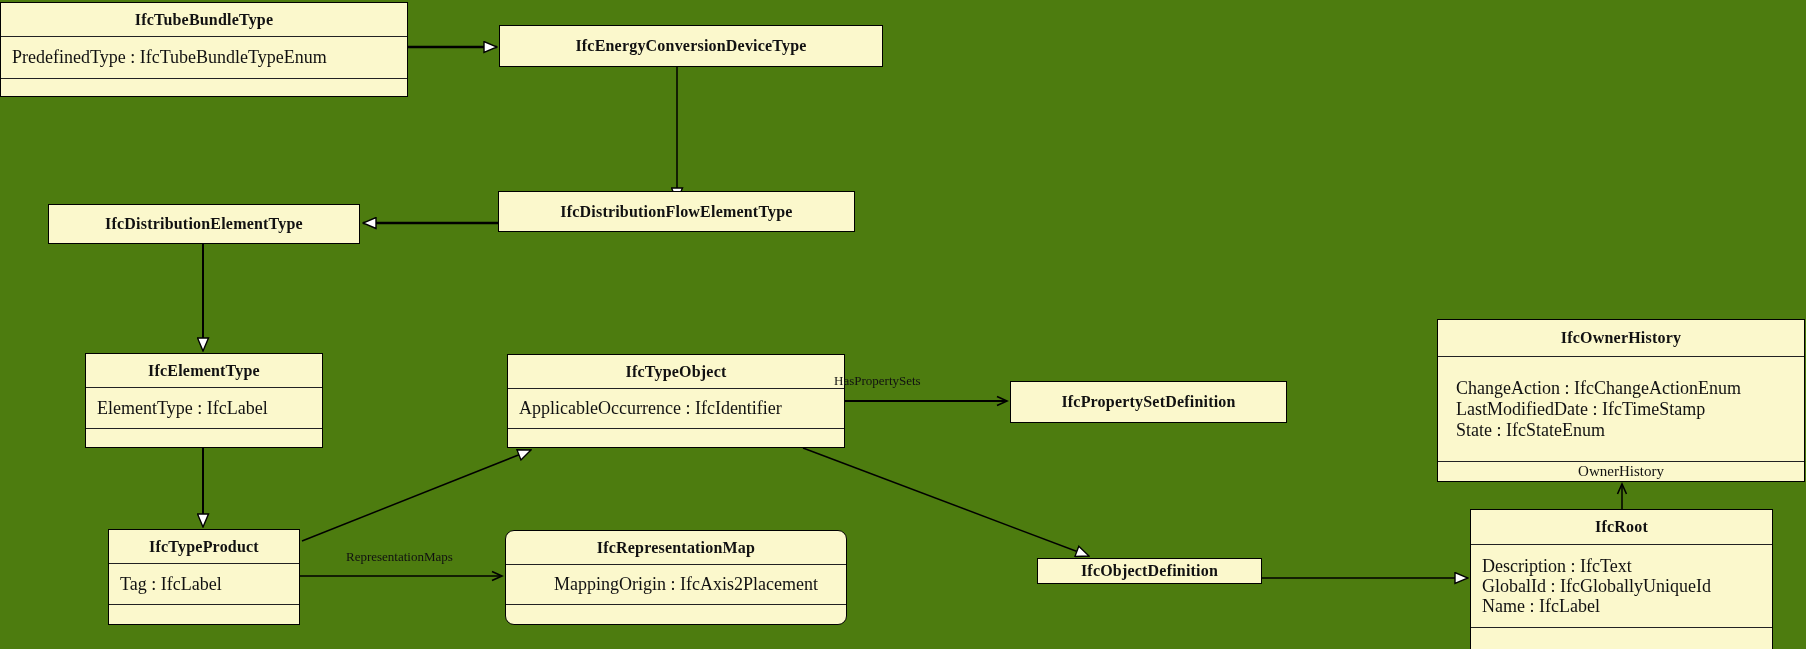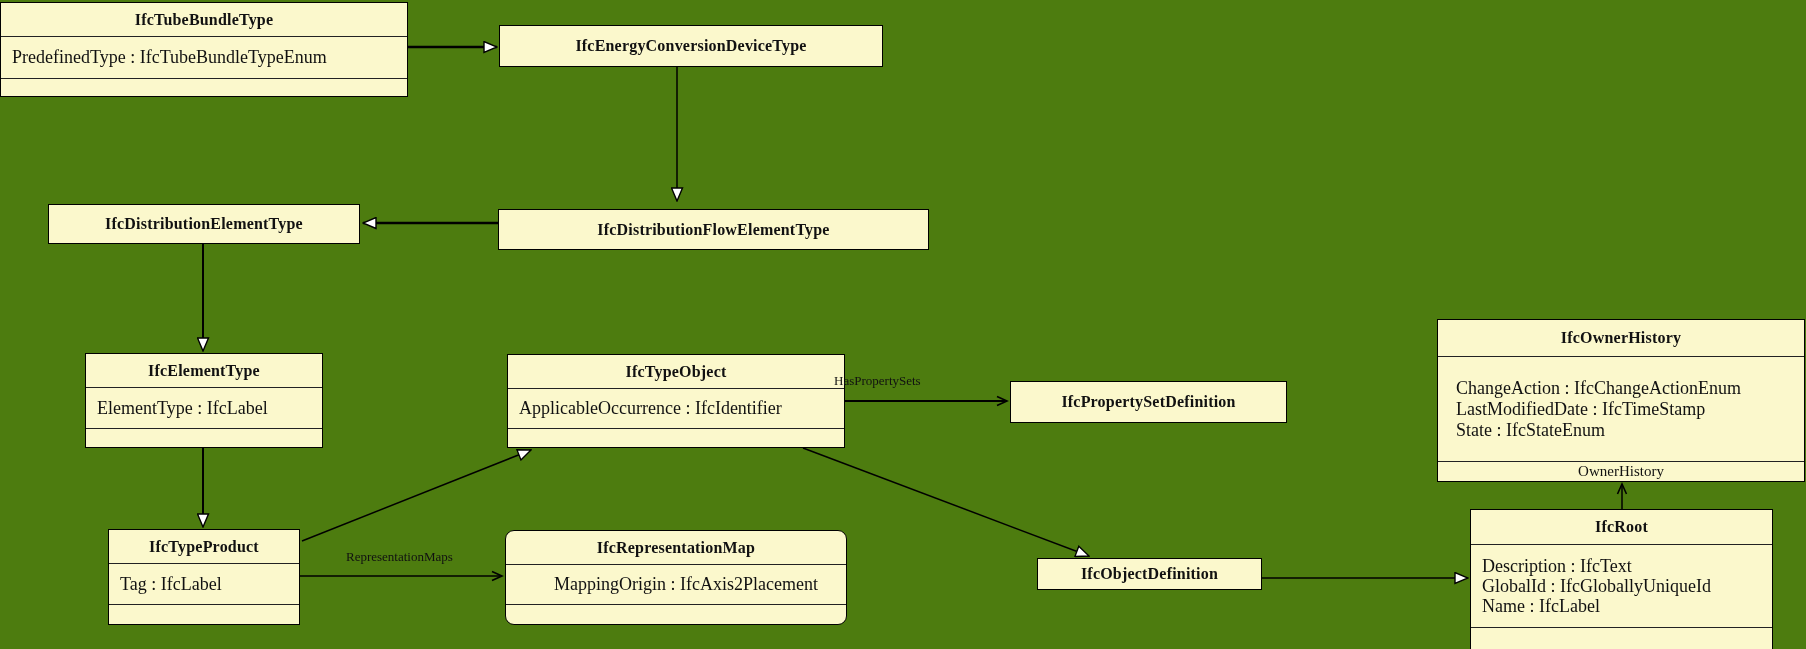--- a/index.html
+++ b/index.html
@@ -73,21 +73,21 @@
   </div>
 
   <div class="uml-class single" id="box-energy" style="left:499px;top:25px;width:384px;height:42px;">
     <div class="uml-title">IfcEnergyConversionDeviceType</div>
   </div>
 
   <div class="uml-class single" id="box-distelem" style="left:48px;top:204px;width:312px;height:40px;">
     <div class="uml-title">IfcDistributionElementType</div>
   </div>
 
-  <div class="uml-class single" id="box-distflow" style="left:498px;top:209px;width:431px;height:41px;">
+  <div class="uml-class single" id="box-distflow" style="left:498px;top:191px;width:357px;height:41px;">
     <div class="uml-title">IfcDistributionFlowElementType</div>
   </div>
 
   <div class="uml-class three" id="box-elemtype" style="left:85px;top:353px;width:238px;height:95px;display:flex;flex-direction:column;">
     <div class="uml-title">IfcElementType</div>
     <div class="uml-attrs">
       <div class="attr-line">ElementType : IfcLabel</div>
     </div>
     <div class="uml-empty"></div>
   </div>
@@ -123,21 +123,21 @@
   </div>
 
   <div class="uml-class three" id="box-reprmap" style="left:505px;top:530px;width:342px;height:95px;display:flex;flex-direction:column;border-radius:9px;">
     <div class="uml-title">IfcRepresentationMap</div>
     <div class="uml-attrs">
       <div class="attr-line">MappingOrigin : IfcAxis2Placement</div>
     </div>
     <div class="uml-empty"></div>
   </div>
 
-  <div class="uml-class single" id="box-objdef" style="left:1037px;top:558px;width:225px;height:32px;">
+  <div class="uml-class single" id="box-objdef" style="left:1037px;top:558px;width:225px;height:26px;">
     <div class="uml-title">IfcObjectDefinition</div>
   </div>
 
   <div class="uml-class" id="box-root" style="left:1470px;top:509px;width:303px;height:152px;display:flex;flex-direction:column;">
     <div class="uml-title">IfcRoot</div>
     <div class="uml-attrs">
       <div class="attr-line">Description : IfcText</div>
       <div class="attr-line">GlobalId : IfcGloballyUniqueId</div>
       <div class="attr-line">Name : IfcLabel</div>
     </div>

